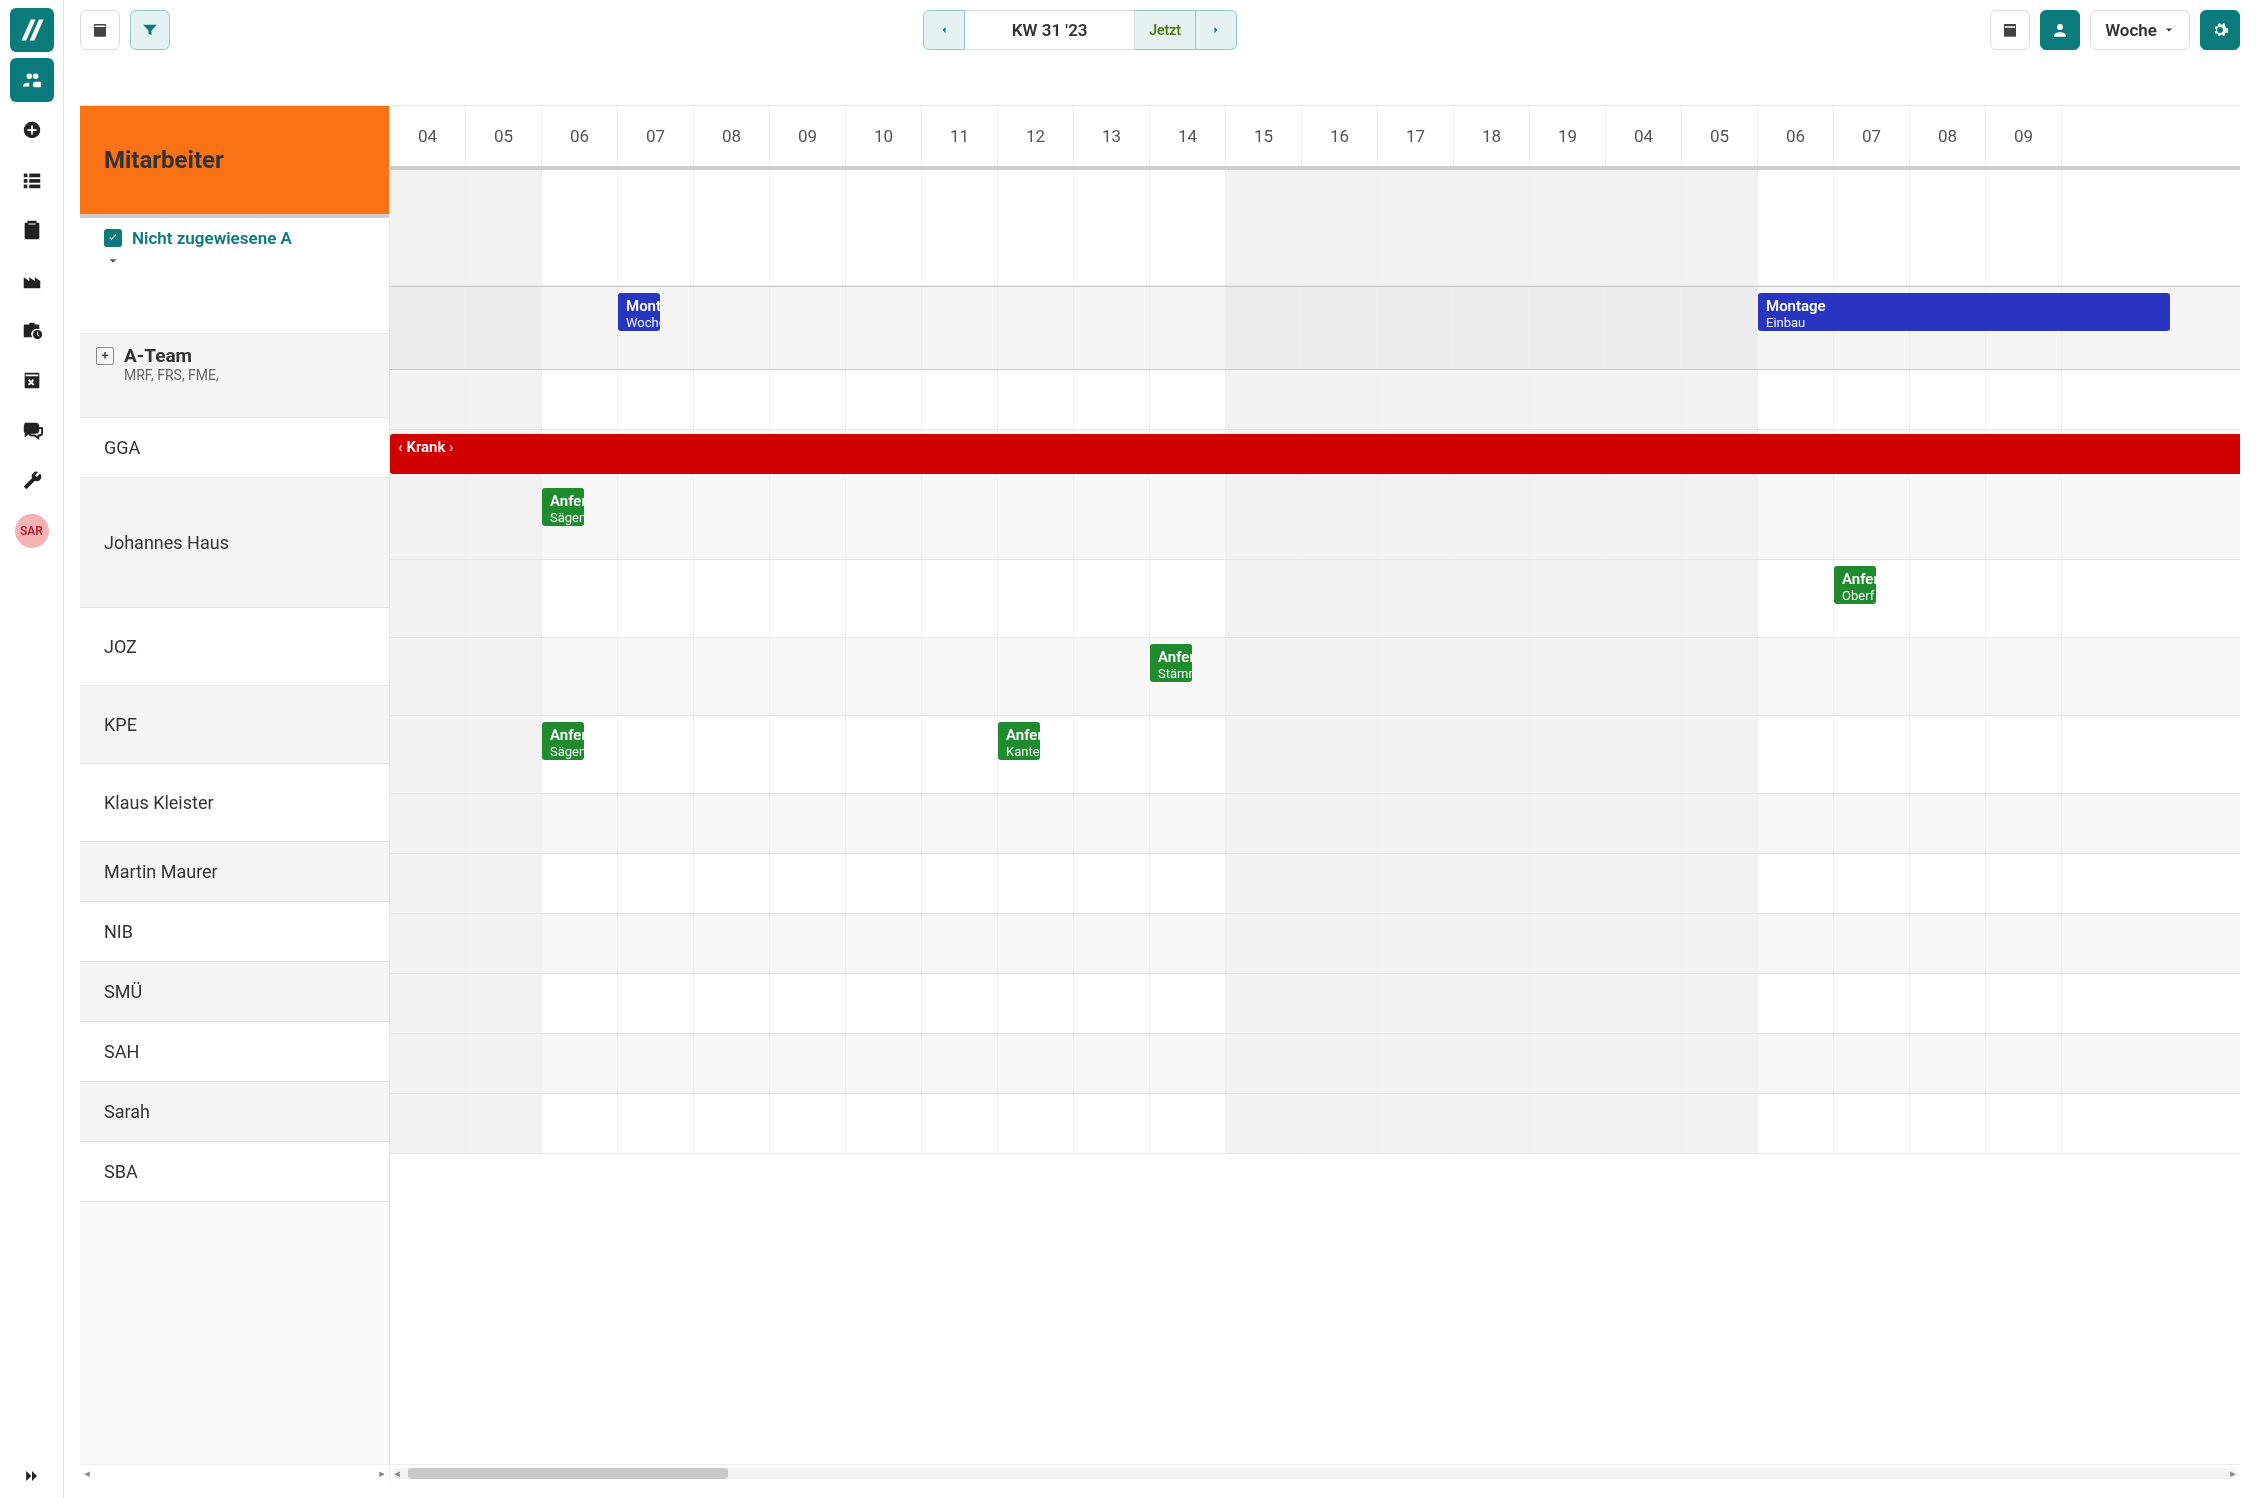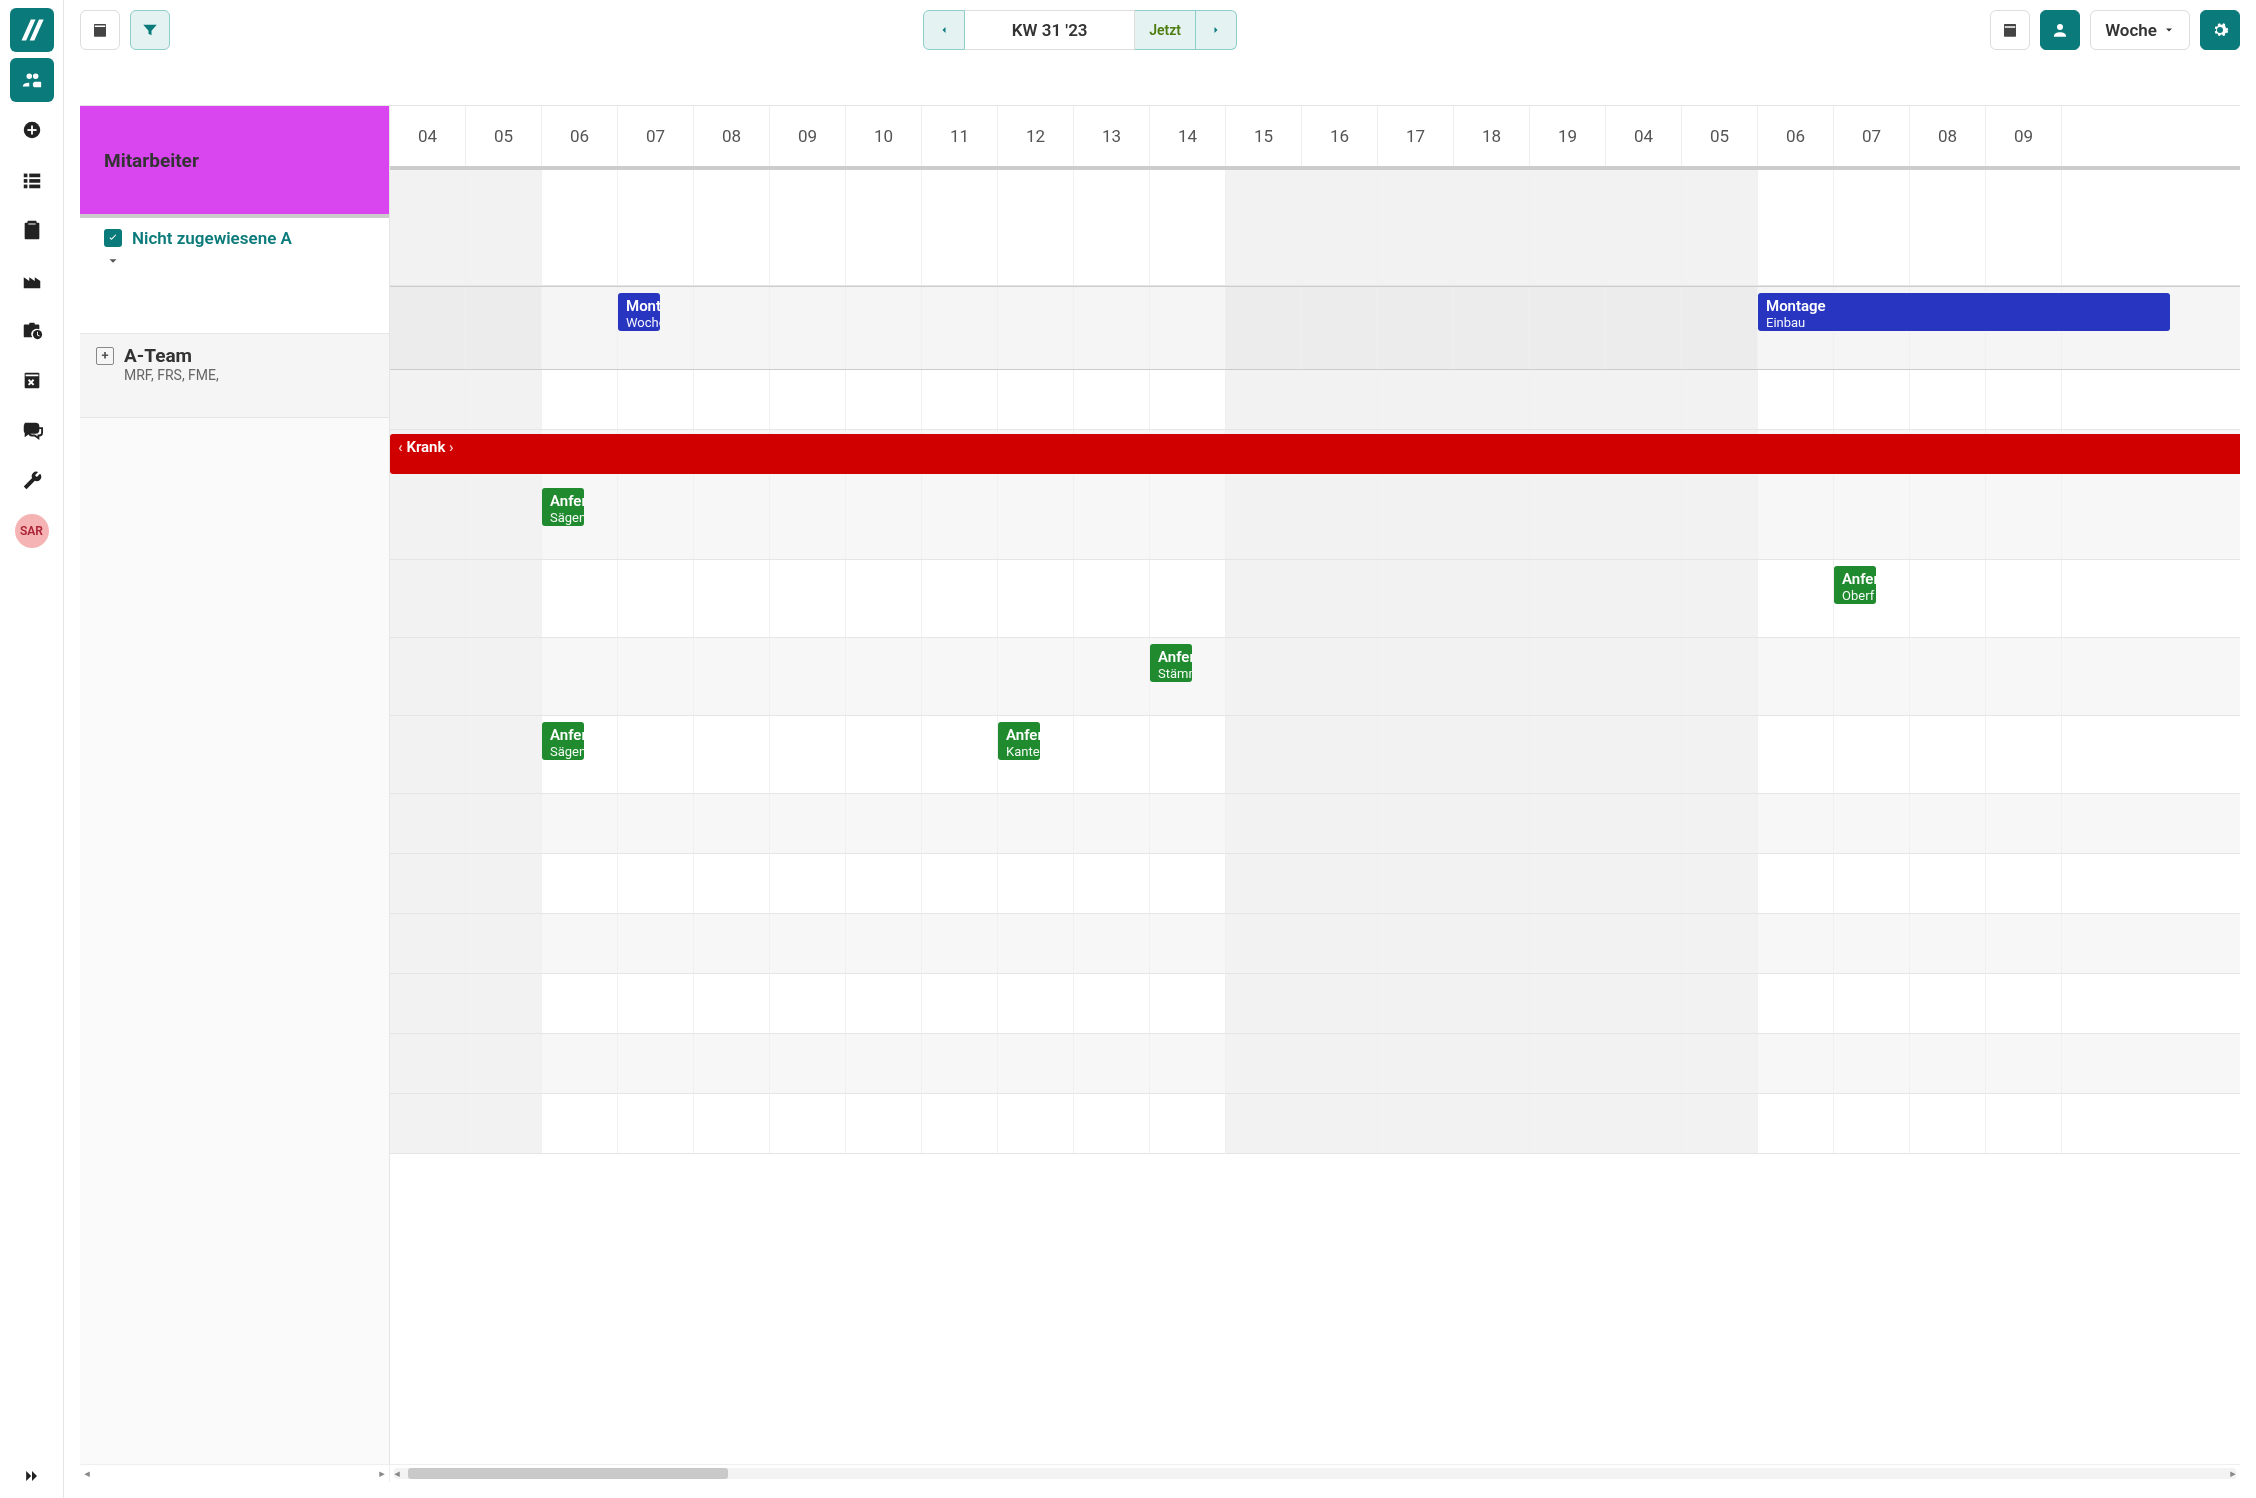--- a/index.html
+++ b/index.html
@@ -34,21 +34,21 @@
   .tb-group .seg.mint { background:#e4f3f2; border-color:#8ecec9; color:#4d7c0f; font-weight:600; }
   .tb-group .seg + .seg { border-left:none; }
   .tb-group .kw { min-width:170px; font-weight:600; font-size:17px; }
   .tb-select { height:40px; border:1px solid #ddd; border-radius:6px; padding:0 14px; display:flex; align-items:center; gap:6px; font-weight:600; font-size:17px; cursor:pointer; }
   .flex { flex:1; }
 
   
   .timeline-wrap { flex:1; display:flex; flex-direction:column; overflow:hidden; border-top:1px solid #e5e5e5; margin:0 16px 16px; }
   .grid { display:flex; flex:1; overflow:hidden; }
   .leftcol { width:310px; border-right:1px solid #e5e5e5; display:flex; flex-direction:column; background:#fafafa; }
-  .leftcol .hdr { height:110px; border-bottom:2px solid #ccc; display:flex; align-items:center; padding:0 24px; font-size:19px; font-weight:700; background:#d946ef; }
+  .leftcol .hdr { height:110px; border-bottom:2px solid #ccc; display:flex; align-items:center; padding:0 24px; font-size:24px; font-weight:700; background:#f97316; }
   .assign-row { border-bottom:1px solid #e5e5e5; padding:10px 18px 10px 24px; background:#fff; display:flex; flex-direction:column; gap:6px; border-top:2px solid #ccc; }
   .assign-row .top { display:flex; align-items:center; gap:10px; color:#0b7a7a; font-weight:600; font-size:17px; white-space:nowrap; overflow:hidden; }
   .checkbox { width:18px; height:18px; border-radius:3px; background:#0b7a7a; display:flex; align-items:center; justify-content:center; flex-shrink:0; }
   .checkbox svg { width:12px; height:12px; }
   .chev { color:#666; padding-left:2px; }
   .team-row { border-bottom:1px solid #e5e5e5; padding:10px 18px 10px 16px; background:#f5f5f5; }
   .team-row .t1 { display:flex; align-items:center; gap:10px; font-size:19px; font-weight:700; }
   .plusbox { width:18px; height:18px; border:1px solid #888; display:flex; align-items:center; justify-content:center; font-size:13px; line-height:1; color:#555; border-radius:2px; }
   .team-row .t2 { font-size:14px; color:#666; padding-left:28px; }
   .emp-row { border-bottom:1px solid #e5e5e5; display:flex; align-items:center; padding:0 24px; font-size:18px; }
@@ -235,20 +235,33 @@
                 </svg>
             </div>
           </div>
           <div class="team-row" style="height:84px">
             <div class="t1">
               <span class="plusbox">+</span>
               <span>A-Team</span>
             </div>
             <div class="t2">MRF, FRS, FME,</div>
           </div>
+          <div id="emp-names">
+              <div class="emp-row even" style="height: 60px;">GGA</div>
+              <div class="emp-row odd" style="height: 130px;">Johannes Haus</div>
+              <div class="emp-row even" style="height: 78px;">JOZ</div>
+              <div class="emp-row odd" style="height: 78px;">KPE</div>
+              <div class="emp-row even" style="height: 78px;">Klaus Kleister</div>
+              <div class="emp-row odd" style="height: 60px;">Martin Maurer</div>
+              <div class="emp-row even" style="height: 60px;">NIB</div>
+              <div class="emp-row odd" style="height: 60px;">SMÜ</div>
+              <div class="emp-row even" style="height: 60px;">SAH</div>
+              <div class="emp-row odd" style="height: 60px;">Sarah</div>
+              <div class="emp-row even" style="height: 60px;">SBA</div>
+            </div>
         </div>
 
         <div class="rightcol">
           <div class="hours-hdr" id="hours-hdr">
               <div class="hour-cell">04</div>
               <div class="hour-cell">05</div>
               <div class="hour-cell">06</div>
               <div class="hour-cell">07</div>
               <div class="hour-cell">08</div>
               <div class="hour-cell">09</div>

